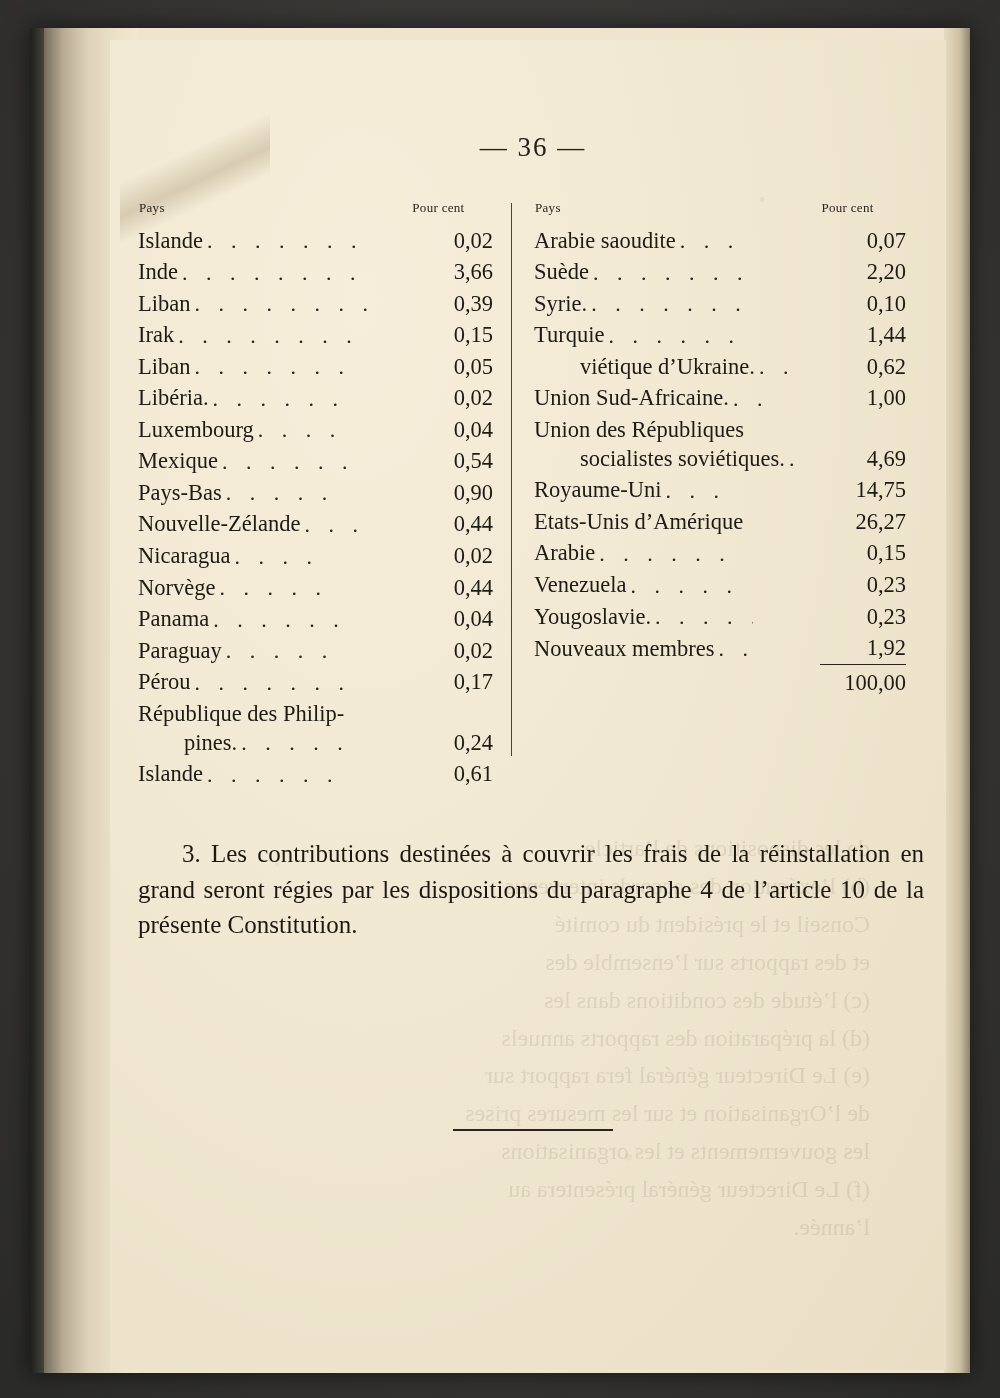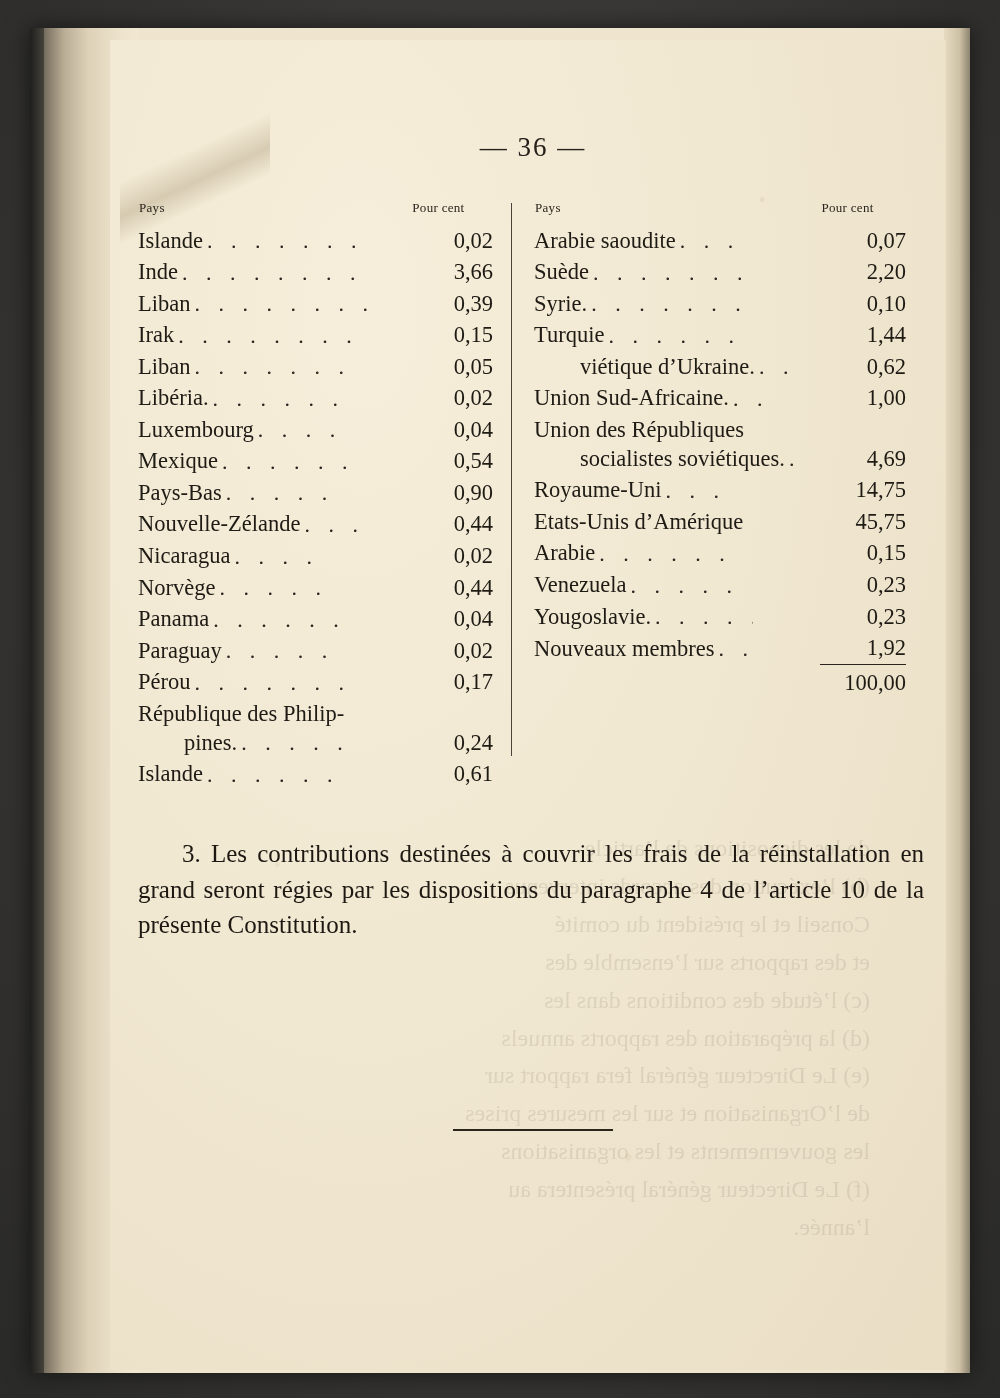--- a/index.html
+++ b/index.html
@@ -364,21 +364,21 @@
             <tr>
               <td class="country"><span class="indent">socialistes soviétiques.</span><span class="leader" style="width:10px">.</span></td>
               <td class="val">4,69</td>
             </tr>
             <tr>
               <td class="country"><span class="cname">Royaume-Uni</span><span class="leader" style="width:70px">. . . .</span></td>
               <td class="val">14,75</td>
             </tr>
             <tr>
               <td class="country"><span class="cname">Etats-Unis d’Amérique</span></td>
-              <td class="val">45,75</td>
+              <td class="val">26,27</td>
             </tr>
             <tr>
               <td class="country"><span class="cname">Arabie</span><span class="leader" style="width:132px">. . . . . . . . .</span></td>
               <td class="val">0,15</td>
             </tr>
             <tr>
               <td class="country"><span class="cname">Venezuela</span><span class="leader" style="width:112px">. . . . . . .</span></td>
               <td class="val">0,23</td>
             </tr>
             <tr>

